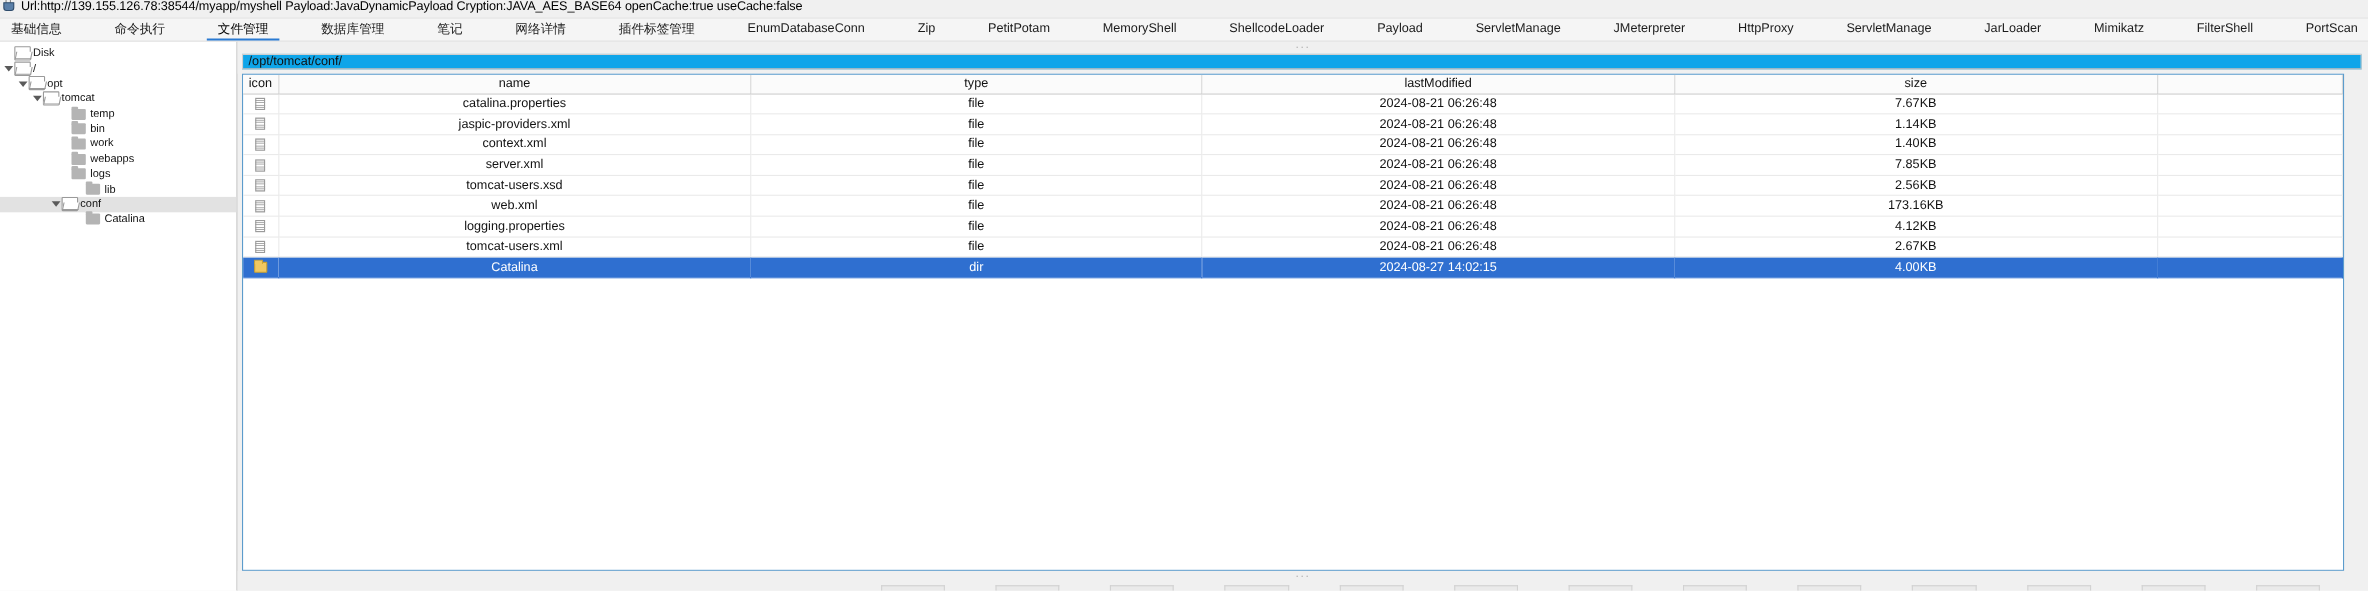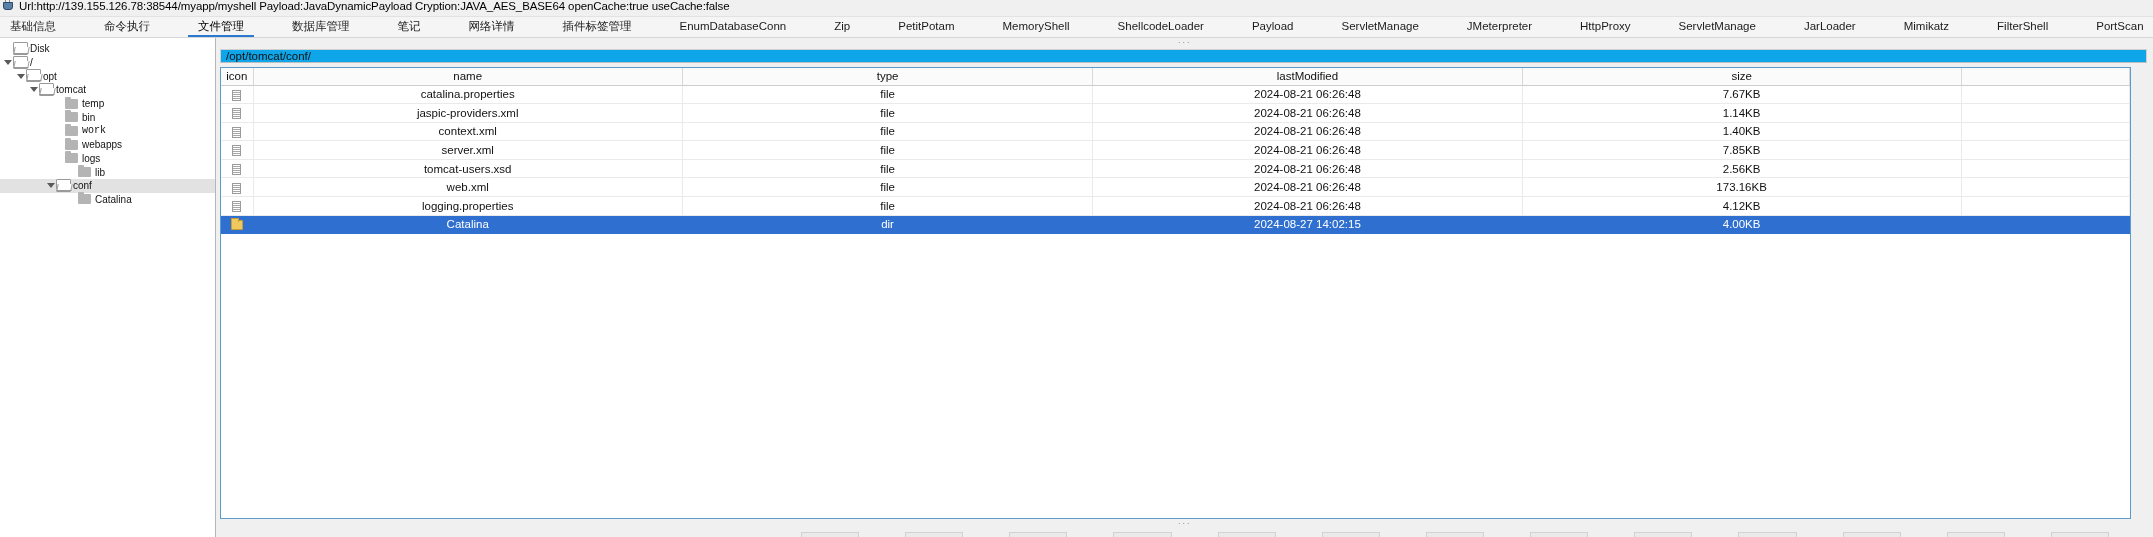--- a/index.html
+++ b/index.html
@@ -348,21 +348,21 @@
         <div class="tree-row" style="padding-left: 54px;">
           <span class="twisty"></span>
           <span class="folder-ic closed"></span>
           <span class="tree-label">temp</span>
         </div>
         <div class="tree-row" style="padding-left: 54px;">
           <span class="twisty"></span>
           <span class="folder-ic closed"></span>
           <span class="tree-label">bin</span>
         </div>
-        <div class="tree-row" style="padding-left: 54px; font-family: Liberation Mono, monospace;">
+        <div class="tree-row" style="padding-left: 54px;">
           <span class="twisty"></span>
           <span class="folder-ic closed"></span>
           <span class="tree-label">work</span>
         </div>
         <div class="tree-row" style="padding-left: 54px;">
           <span class="twisty"></span>
           <span class="folder-ic closed"></span>
           <span class="tree-label">webapps</span>
         </div>
         <div class="tree-row" style="padding-left: 54px;">
@@ -467,20 +467,28 @@
                 <td></td>
               </tr>
               <tr class="">
                 <td><span class="file-ic"></span></td>
                 <td>logging.properties</td>
                 <td>file</td>
                 <td>2024-08-21 06:26:48</td>
                 <td>4.12KB</td>
                 <td></td>
               </tr>
+              <tr class="">
+                <td><span class="file-ic"></span></td>
+                <td>tomcat-users.xml</td>
+                <td>file</td>
+                <td>2024-08-21 06:26:48</td>
+                <td>2.67KB</td>
+                <td></td>
+              </tr>
               <tr class="selected">
                 <td><span class="dir-ic"></span></td>
                 <td>Catalina</td>
                 <td>dir</td>
                 <td>2024-08-27 14:02:15</td>
                 <td>4.00KB</td>
                 <td></td>
               </tr>
             </tbody>
         </table>

